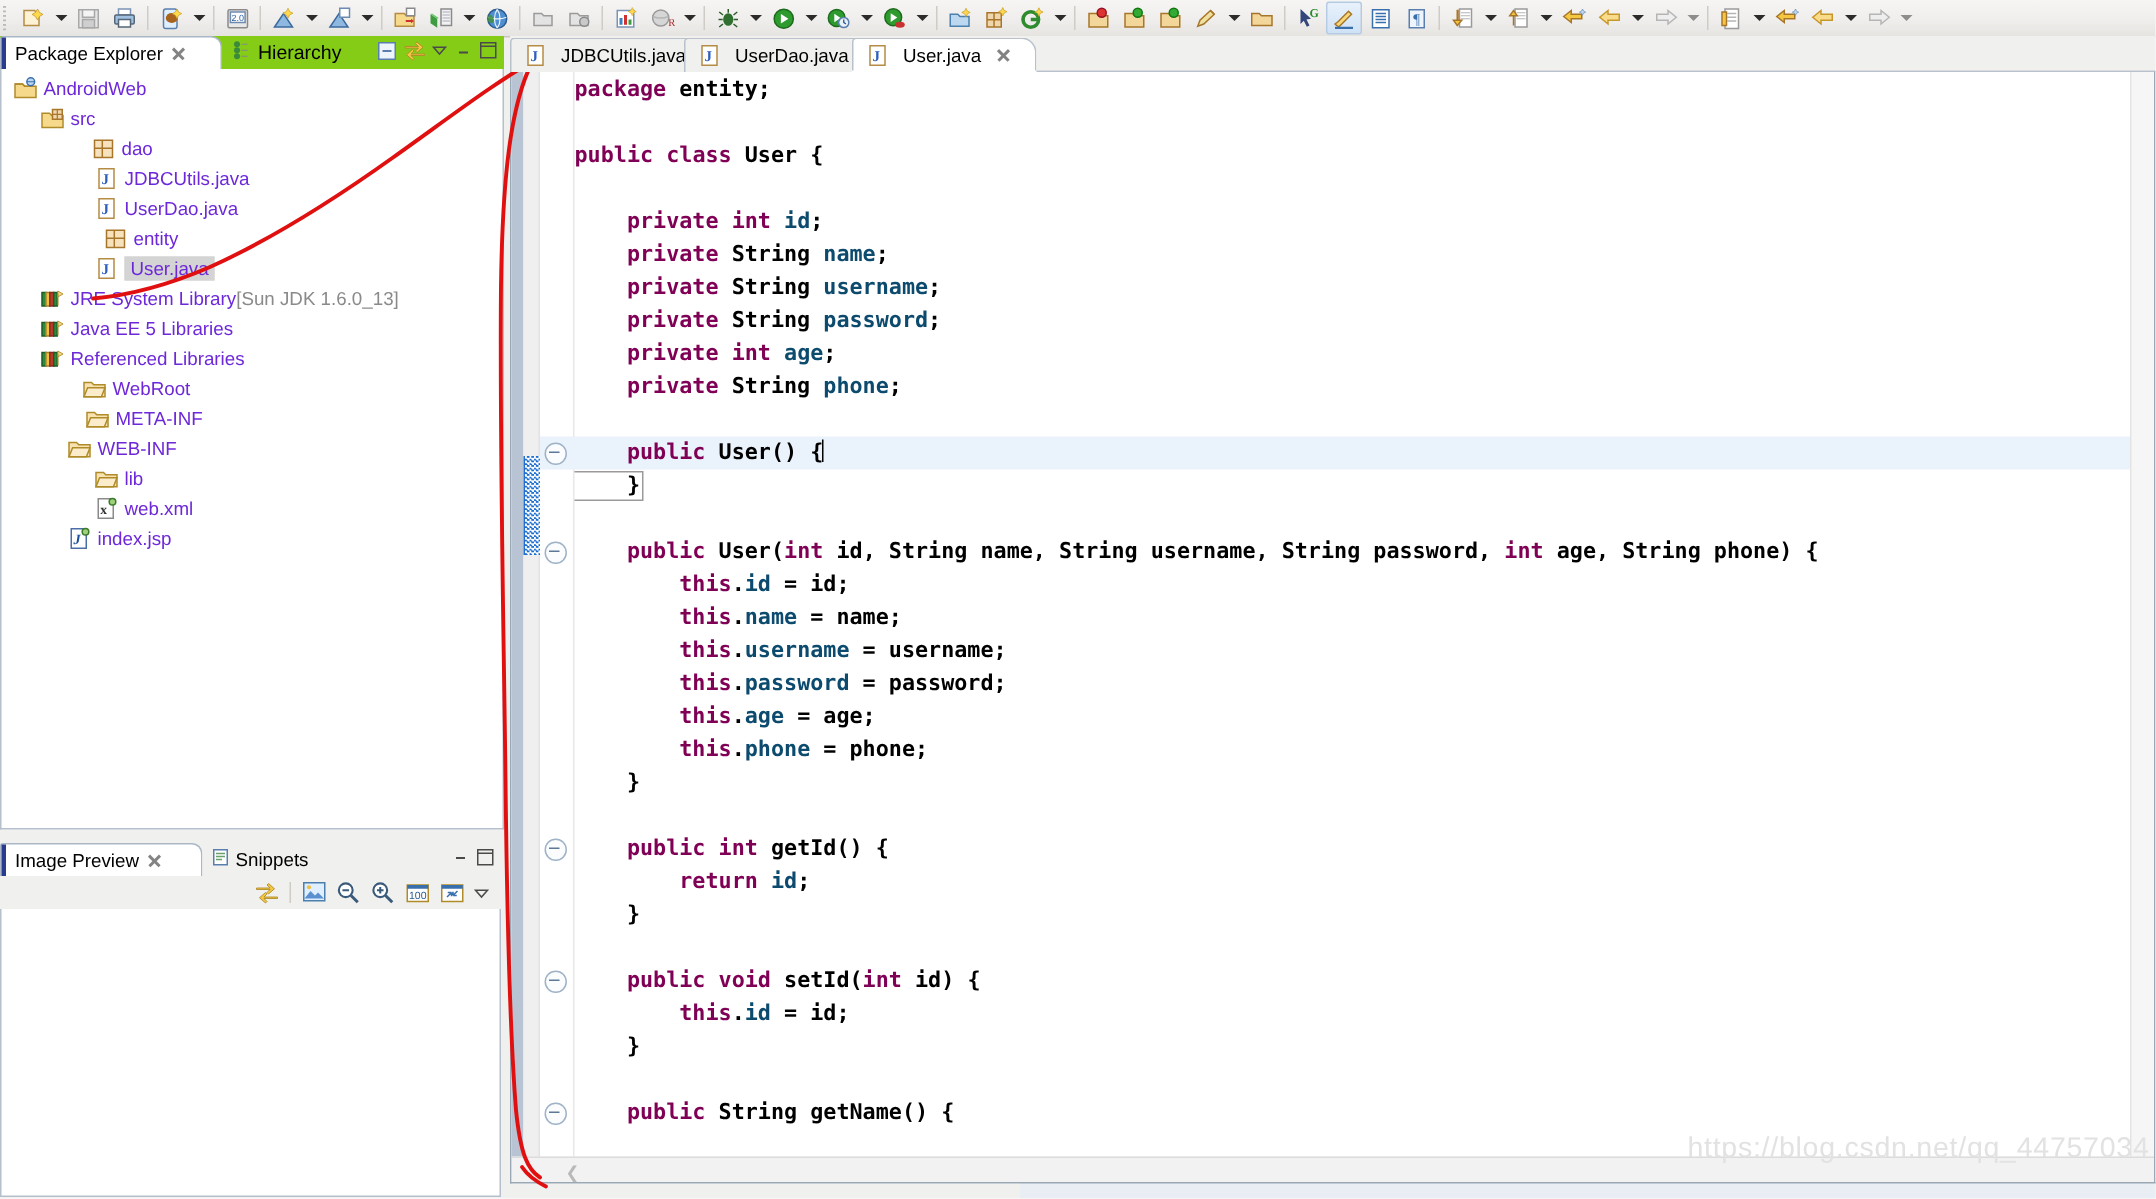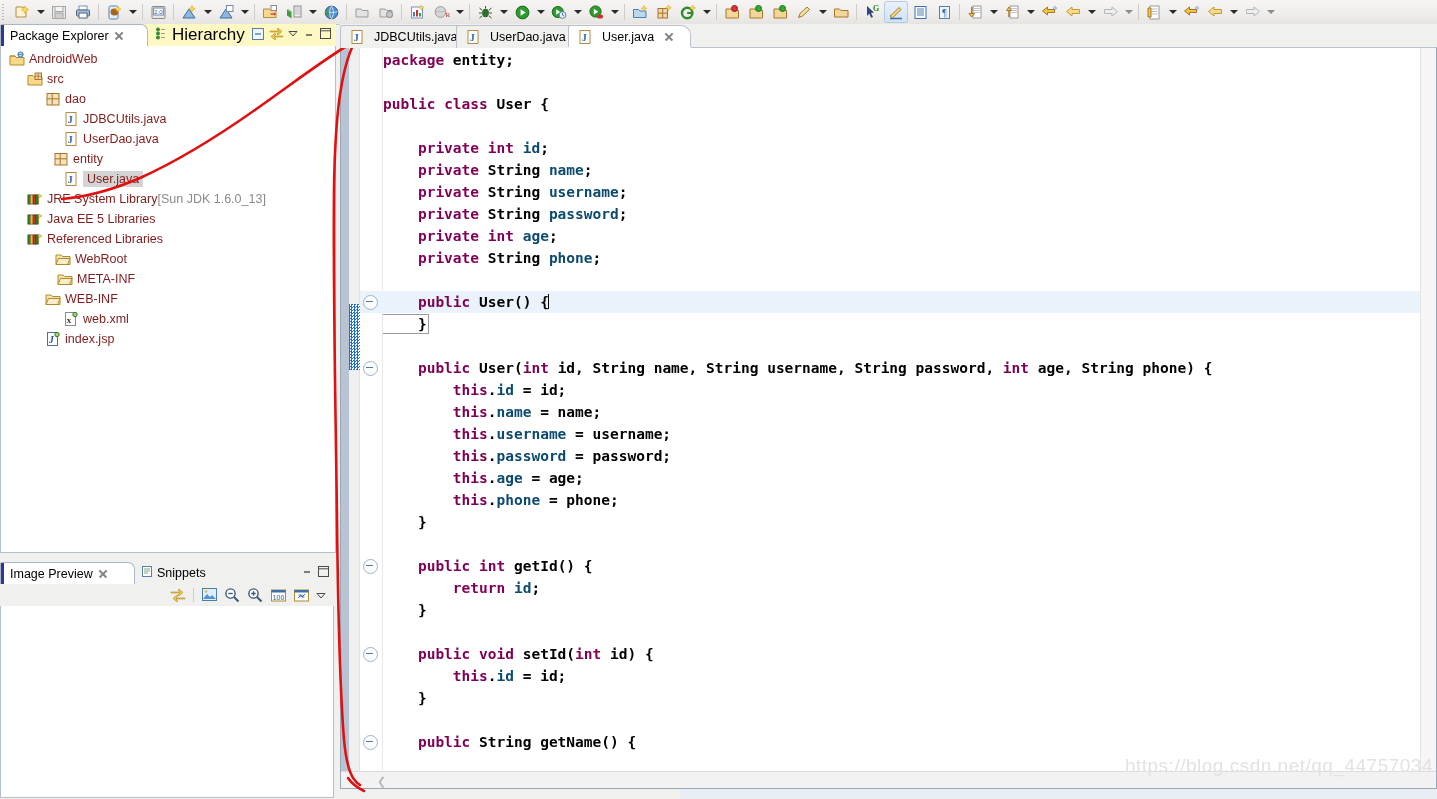--- a/index.html
+++ b/index.html
@@ -27,21 +27,21 @@
     border:1px solid transparent;border-radius:2px;}
   .tb-btn.sel{border:1px solid #b5cbe3;background:linear-gradient(to bottom,#e8f1fb,#cfe2f6);}
   .tb-arrow{width:13px;height:20px;display:flex;align-items:center;justify-content:center;}
   .tb-arrow i{display:block;width:0;height:0;border-left:4px solid transparent;
     border-right:4px solid transparent;border-top:4px solid #2b2b2b;}
   .tb-arrow.dim i{border-top-color:#8d8d8d;}
 
   
   .left{position:absolute;left:0;top:24px;width:336px;height:775px;}
 
-  .tabrow{position:relative;height:22px;background:#fef9c3;}
+  .tabrow{position:relative;height:22px;background:#84cc16;}
   .tab{
     position:absolute;top:0;height:21px;display:flex;align-items:center;
     padding:0 6px 0 5px;font-size:12px;white-space:nowrap;
   }
   .tab.active{
     background:#fff;
     border-top:1px solid #a9b7c6;border-left:1px solid #a9b7c6;border-right:1px solid #a9b7c6;
     border-top-left-radius:2px;border-top-right-radius:7px;
   }
   .tab.active:before{content:"";position:absolute;left:0;top:0;bottom:0;width:3px;background:#2a3b8f;}
@@ -52,21 +52,21 @@
   .closex:after{transform:rotate(-45deg);}
 
   .viewbtns{position:absolute;right:4px;top:3px;display:flex;gap:4px;align-items:center;}
   .vb{width:14px;height:14px;position:relative;}
 
   .treepane{
     position:absolute;left:0;top:22px;width:334px;height:506px;
     background:#fff;border:1px solid #b6c0cc;border-top:none;overflow:hidden;
   }
   .trow{display:flex;align-items:center;height:20px;font-size:12.5px;white-space:nowrap;}
-  .trow .lbl{color:#7f1d1d;}
+  .trow .lbl{color:#6d28d9;}
   .trow .dim{color:#8a8a8a;}
   .sel-lbl{background:#d4d4d4;padding:0 3px;border:1px solid #d4d4d4;}
 
   .icon{width:16px;height:16px;margin-right:4px;flex:0 0 auto;position:relative;display:inline-block;}
 
   
   .prevpane{position:absolute;left:0;top:538px;width:334px;height:237px;}
   .prevtabs{position:relative;height:22px;}
   .prevbody{position:absolute;left:0;top:44px;width:332px;height:191px;background:#fff;border:1px solid #b6c0cc;border-top:none;}
   .prevtools{position:absolute;left:0;top:22px;width:334px;height:22px;background:#f0f0ef;display:flex;align-items:center;justify-content:flex-end;gap:3px;padding-right:6px;box-sizing:border-box;}
@@ -475,21 +475,21 @@
       </div>
       <div class="tab inactive" style="left:150px;">
         <span class="icon" style="width:13px;">
           <svg width="13" height="13" viewBox="0 0 13 13">
             <circle cx="3" cy="2.5" r="2" fill="#3a8b3a"></circle>
               <circle cx="3" cy="6.5" r="2" fill="#3a8b3a"></circle>
             <circle cx="3" cy="10.5" r="2" fill="#3a8b3a"></circle>
             <path d="M6 2.5h4M6 6.5h4M6 10.5h4" stroke="#888" stroke-width=".8"></path>
           </svg>
         </span>
-        <span style="font-size:17px">Hierarchy</span>
+        <span style="font-size:13px">Hierarchy</span>
       </div>
 
       <div class="viewbtns">
         <span class="vb">
           <svg width="14" height="14" viewBox="0 0 14 14">
               <rect x="1.5" y="1.5" width="11" height="11" fill="#eef4fb" stroke="#5a7fae"></rect>
               <path d="M4 7h6" stroke="#5a7fae" stroke-width="1.4"></path>
             </svg>
         </span>
         <span class="vb">
@@ -529,42 +529,42 @@
             <span class="lbl">AndroidWeb</span>
           </div>
           <div class="trow" style="padding-left: 26px;">
             <span class="icon"><svg width="16" height="16" viewBox="0 0 16 16">
                 <path d="M1 4.5h5L7.5 6H15v8H1z" fill="#f6d98a" stroke="#b08b2a"></path>
                 <rect x="8" y="2" width="6.5" height="6.5" fill="#f0d6ac" stroke="#a8762a"></rect>
                 <path d="M11.2 2v6.5M8 5.2h6.5" stroke="#a8762a" stroke-width=".8"></path>
               </svg></span>
             <span class="lbl">src</span>
           </div>
-          <div class="trow" style="padding-left: 44px;">
+          <div class="trow" style="padding-left: 60px;">
             <span class="icon"><svg width="16" height="16" viewBox="0 0 16 16">
                 <rect x="2" y="2.5" width="12" height="11.5" fill="#f6e2bd" stroke="#a8762a"></rect>
                 <path d="M7.2 2.5v11.5M2 7.8h12" stroke="#a8762a" stroke-width="1"></path>
               </svg></span>
             <span class="lbl">dao</span>
           </div>
           <div class="trow" style="padding-left: 62px;">
             <span class="icon"><svg width="16" height="16" viewBox="0 0 16 16">
                 <rect x="3" y="1.5" width="10" height="13" fill="#fff" stroke="#b58b45"></rect>
                 <text x="7.2" y="11.6" font-size="10" text-anchor="middle" fill="#2f5fbd" font-family="Liberation Serif" font-weight="bold">J</text>
               </svg></span>
             <span class="lbl">JDBCUtils.java</span>
           </div>
           <div class="trow" style="padding-left: 62px;">
             <span class="icon"><svg width="16" height="16" viewBox="0 0 16 16">
                 <rect x="3" y="1.5" width="10" height="13" fill="#fff" stroke="#b58b45"></rect>
                 <text x="7.2" y="11.6" font-size="10" text-anchor="middle" fill="#2f5fbd" font-family="Liberation Serif" font-weight="bold">J</text>
               </svg></span>
             <span class="lbl">UserDao.java</span>
           </div>
-          <div class="trow" style="padding-left: 52px;">
+          <div class="trow" style="padding-left: 68px;">
             <span class="icon"><svg width="16" height="16" viewBox="0 0 16 16">
                 <rect x="2" y="2.5" width="12" height="11.5" fill="#f6e2bd" stroke="#a8762a"></rect>
                 <path d="M7.2 2.5v11.5M2 7.8h12" stroke="#a8762a" stroke-width="1"></path>
               </svg></span>
             <span class="lbl">entity</span>
           </div>
           <div class="trow" style="padding-left: 62px;">
             <span class="icon"><svg width="16" height="16" viewBox="0 0 16 16">
                 <rect x="3" y="1.5" width="10" height="13" fill="#fff" stroke="#b58b45"></rect>
                 <text x="7.2" y="11.6" font-size="10" text-anchor="middle" fill="#2f5fbd" font-family="Liberation Serif" font-weight="bold">J</text>
@@ -618,20 +618,27 @@
                 <path d="M1 13.5l2.4-6H15l-2.4 6z" fill="#fbeccb" stroke="#b08b2a"></path>
               </svg></span>
             <span class="lbl">META-INF</span>
           </div>
           <div class="trow" style="padding-left: 44px;">
             <span class="icon"><svg width="16" height="16" viewBox="0 0 16 16">
                 <path d="M1 4h5l1.5 1.5H15V13.5H1z" fill="#f8e3b0" stroke="#b08b2a"></path>
                 <path d="M1 13.5l2.4-6H15l-2.4 6z" fill="#fbeccb" stroke="#b08b2a"></path>
               </svg></span>
             <span class="lbl">WEB-INF</span>
+          </div>
+          <div class="trow" style="padding-left: 62px;">
+            <span class="icon"><svg width="16" height="16" viewBox="0 0 16 16">
+                <path d="M1 4h5l1.5 1.5H15V13.5H1z" fill="#f8e3b0" stroke="#b08b2a"></path>
+                <path d="M1 13.5l2.4-6H15l-2.4 6z" fill="#fbeccb" stroke="#b08b2a"></path>
+              </svg></span>
+            <span class="lbl">lib</span>
           </div>
           <div class="trow" style="padding-left: 62px;">
             <span class="icon"><svg width="16" height="16" viewBox="0 0 16 16">
                 <rect x="2.5" y="1.5" width="10" height="13" fill="#fff" stroke="#8a8a8a"></rect>
                 <text x="6" y="11.5" font-size="9" text-anchor="middle" fill="#333" font-family="Liberation Serif" font-weight="bold">x</text>
                 <circle cx="12" cy="3.5" r="2.2" fill="#9fd07a" stroke="#3a7a2a"></circle>
               </svg></span>
             <span class="lbl">web.xml</span>
           </div>
           <div class="trow" style="padding-left: 44px;">

